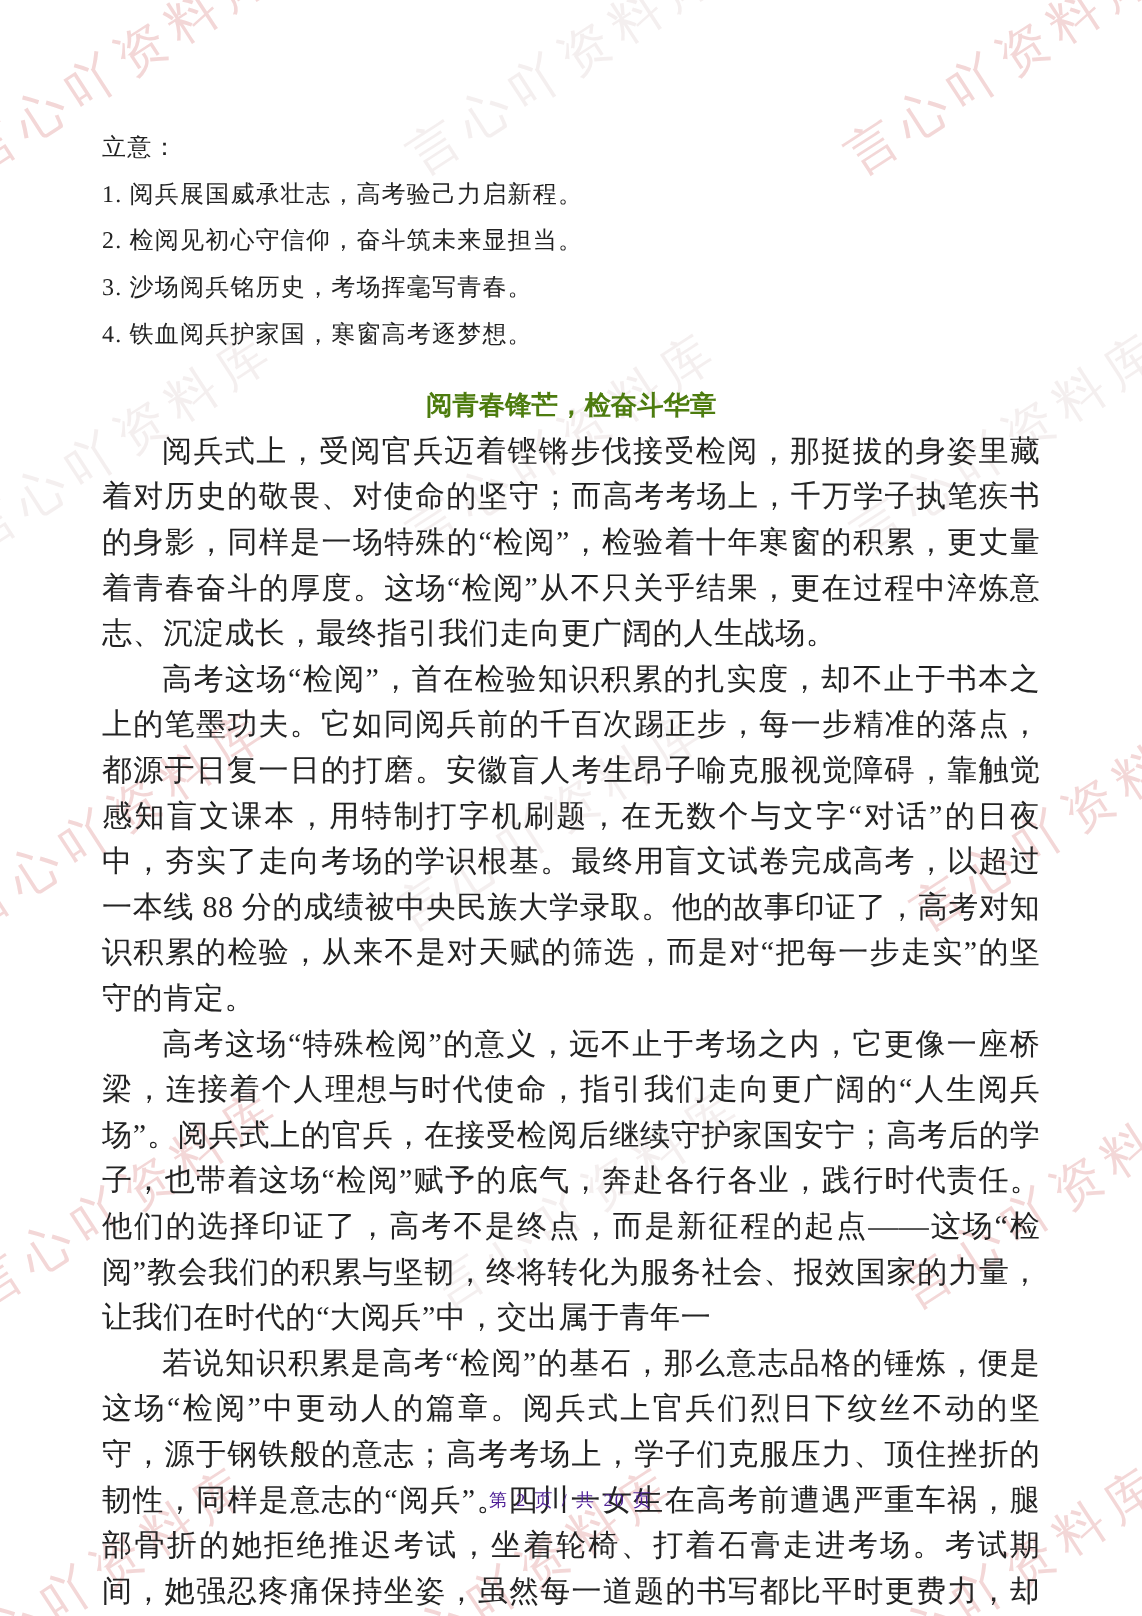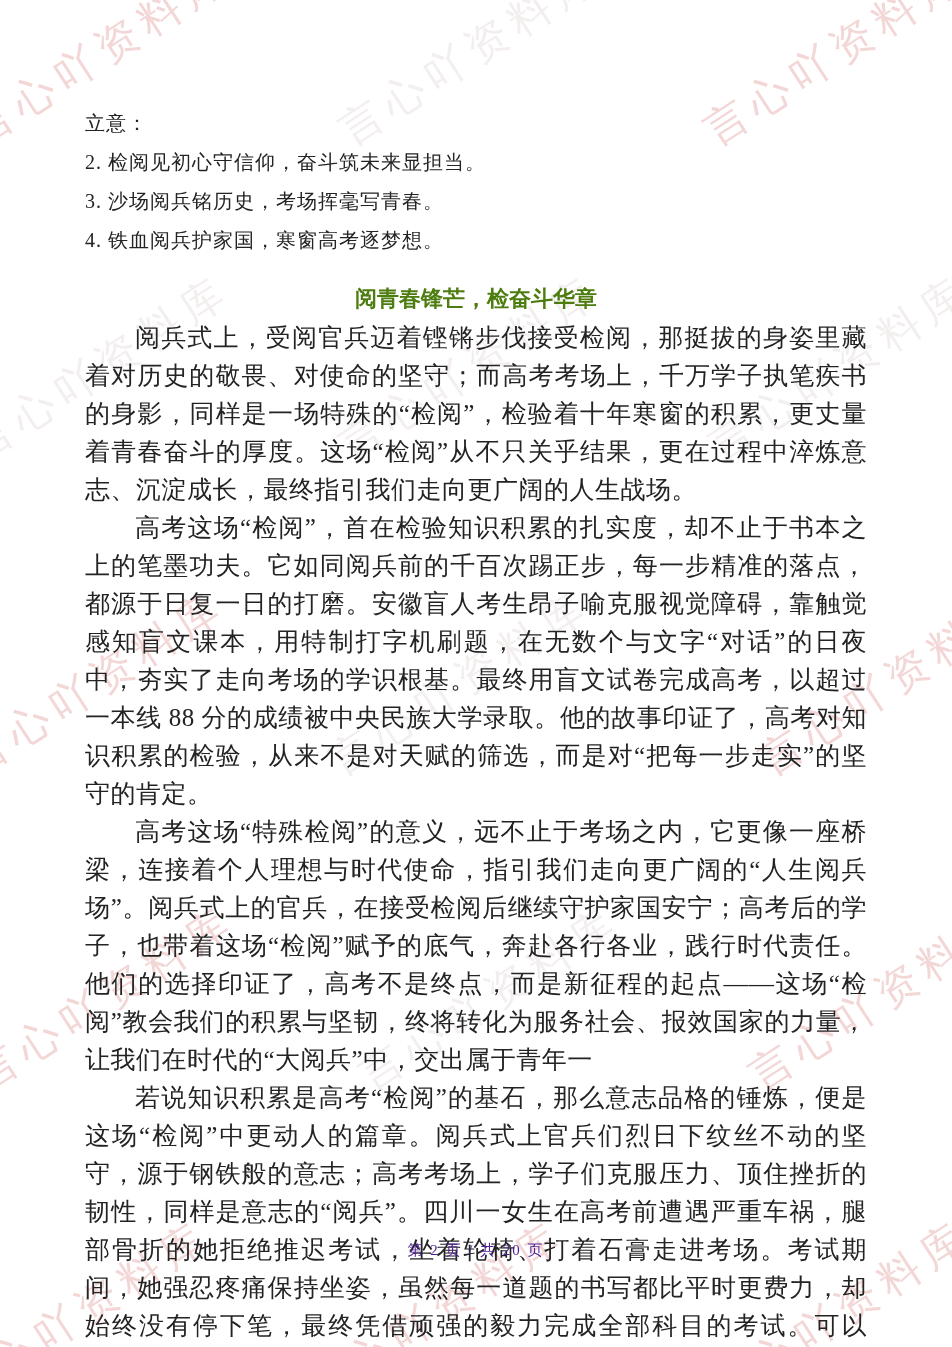--- a/index.html
+++ b/index.html
@@ -96,20 +96,21 @@
     <span class="wm faint" style="left:340px;  top:970px;">言心吖资料库</span>
     <span class="wm" style="left:730px;  top:970px;">言心吖资料库</span>
 
     <span class="wm" style="left:-70px;  top:1285px;">言心吖资料库</span>
     <span class="wm" style="left:285px;  top:1285px;">言心吖资料库</span>
     <span class="wm" style="left:690px;  top:1285px;">言心吖资料库</span>
   </div>
 
   <div class="content">
     <div class="intro-line">立意：</div>
+    <div class="intro-line">1. 阅兵展国威承壮志，高考验己力启新程。</div>
     <div class="intro-line">2. 检阅见初心守信仰，奋斗筑未来显担当。</div>
     <div class="intro-line">3. 沙场阅兵铭历史，考场挥毫写青春。</div>
     <div class="intro-line">4. 铁血阅兵护家国，寒窗高考逐梦想。</div>
 
     <h1 class="essay-title">阅青春锋芒，检奋斗华章</h1>
 
     <p class="essay-para">阅兵式上，受阅官兵迈着铿锵步伐接受检阅，那挺拔的身姿里藏着对历史的敬畏、对使命的坚守；而高考考场上，千万学子执笔疾书的身影，同样是一场特殊的“检阅”，检验着十年寒窗的积累，更丈量着青春奋斗的厚度。这场“检阅”从不只关乎结果，更在过程中淬炼意志、沉淀成长，最终指引我们走向更广阔的人生战场。</p>
     <p class="essay-para">高考这场“检阅”，首在检验知识积累的扎实度，却不止于书本之上的笔墨功夫。它如同阅兵前的千百次踢正步，每一步精准的落点，都源于日复一日的打磨。安徽盲人考生昂子喻克服视觉障碍，靠触觉感知盲文课本，用特制打字机刷题，在无数个与文字“对话”的日夜中，夯实了走向考场的学识根基。最终用盲文试卷完成高考，以超过一本线 88 分的成绩被中央民族大学录取。他的故事印证了，高考对知识积累的检验，从来不是对天赋的筛选，而是对“把每一步走实”的坚守的肯定。</p>
     <p class="essay-para">高考这场“特殊检阅”的意义，远不止于考场之内，它更像一座桥梁，连接着个人理想与时代使命，指引我们走向更广阔的“人生阅兵场”。阅兵式上的官兵，在接受检阅后继续守护家国安宁；高考后的学子，也带着这场“检阅”赋予的底气，奔赴各行各业，践行时代责任。他们的选择印证了，高考不是终点，而是新征程的起点——这场“检阅”教会我们的积累与坚韧，终将转化为服务社会、报效国家的力量，让我们在时代的“大阅兵”中，交出属于青年一</p>
     <p class="essay-para">若说知识积累是高考“检阅”的基石，那么意志品格的锤炼，便是这场“检阅”中更动人的篇章。阅兵式上官兵们烈日下纹丝不动的坚守，源于钢铁般的意志；高考考场上，学子们克服压力、顶住挫折的韧性，同样是意志的“阅兵”。四川一女生在高考前遭遇严重车祸，腿部骨折的她拒绝推迟考试，坐着轮椅、打着石膏走进考场。考试期间，她强忍疼痛保持坐姿，虽然每一道题的书写都比平时更费力，却始终没有停下笔，最终凭借顽强的毅力完成全部科目的考试。可以说，高考这场“检阅”最珍贵的收获，从来不是分数本身，而是那些在压力中咬牙坚持、在困境中自我救赎的成长印记。</p>

